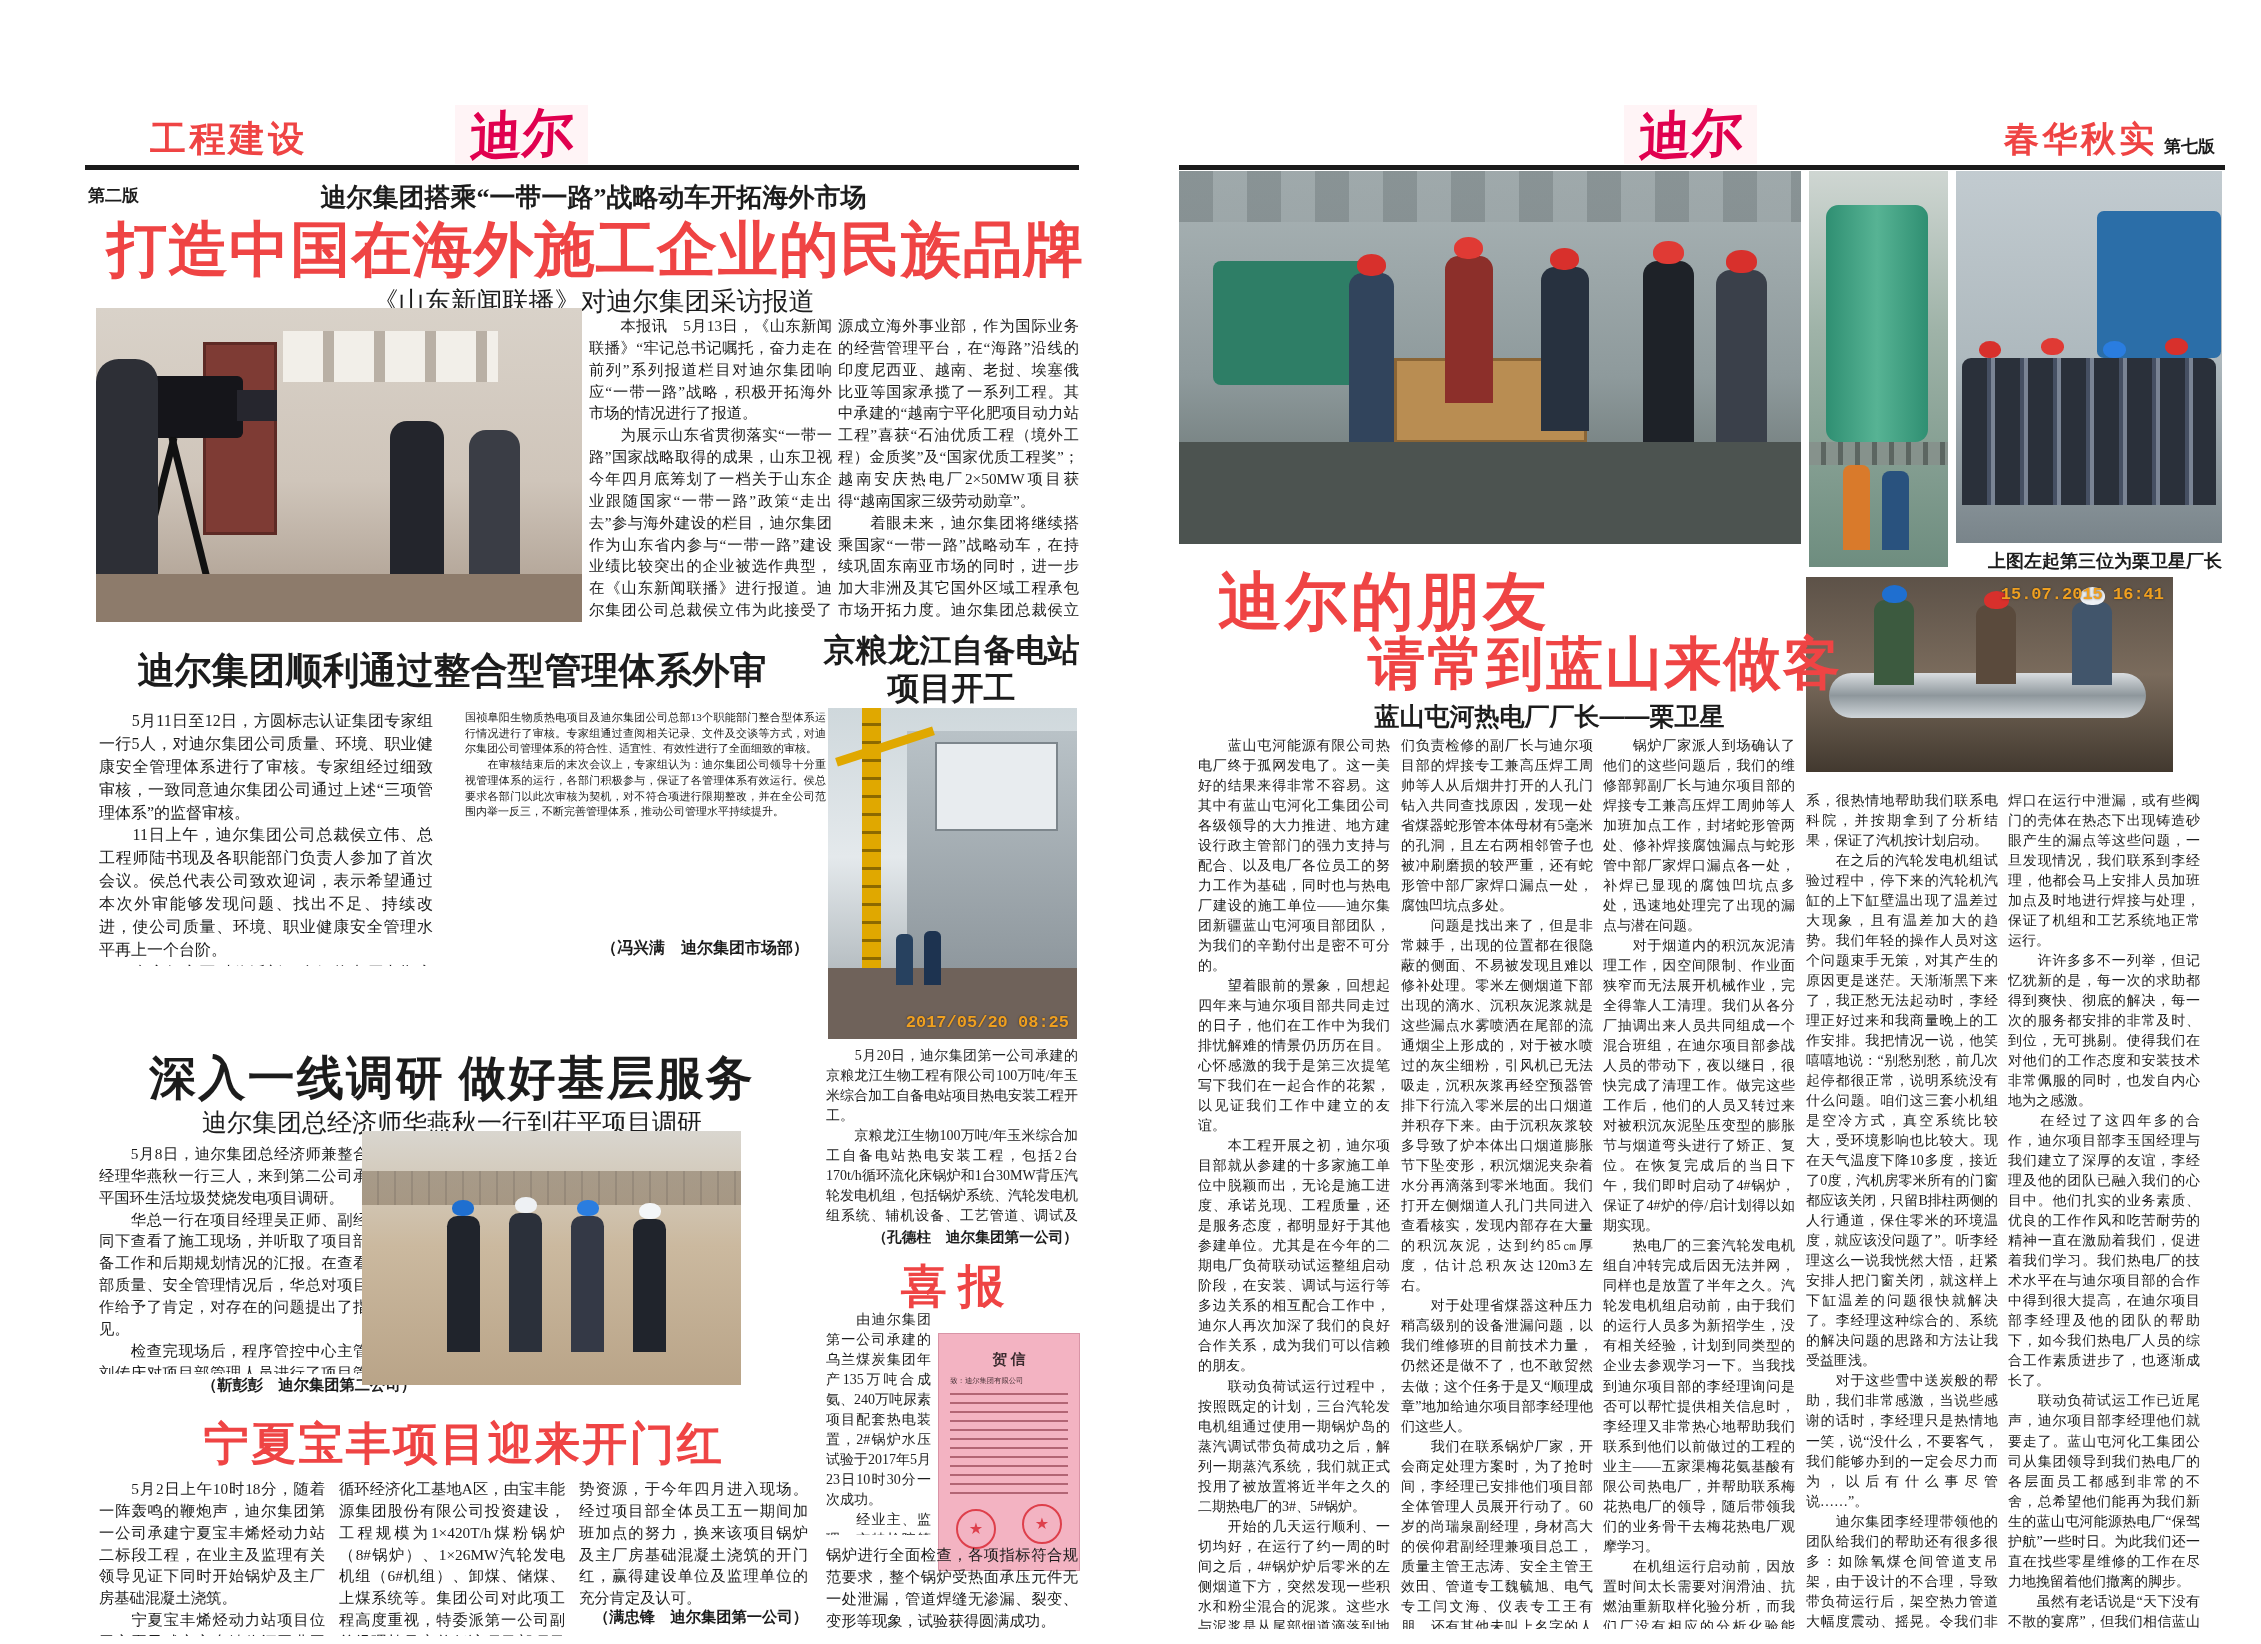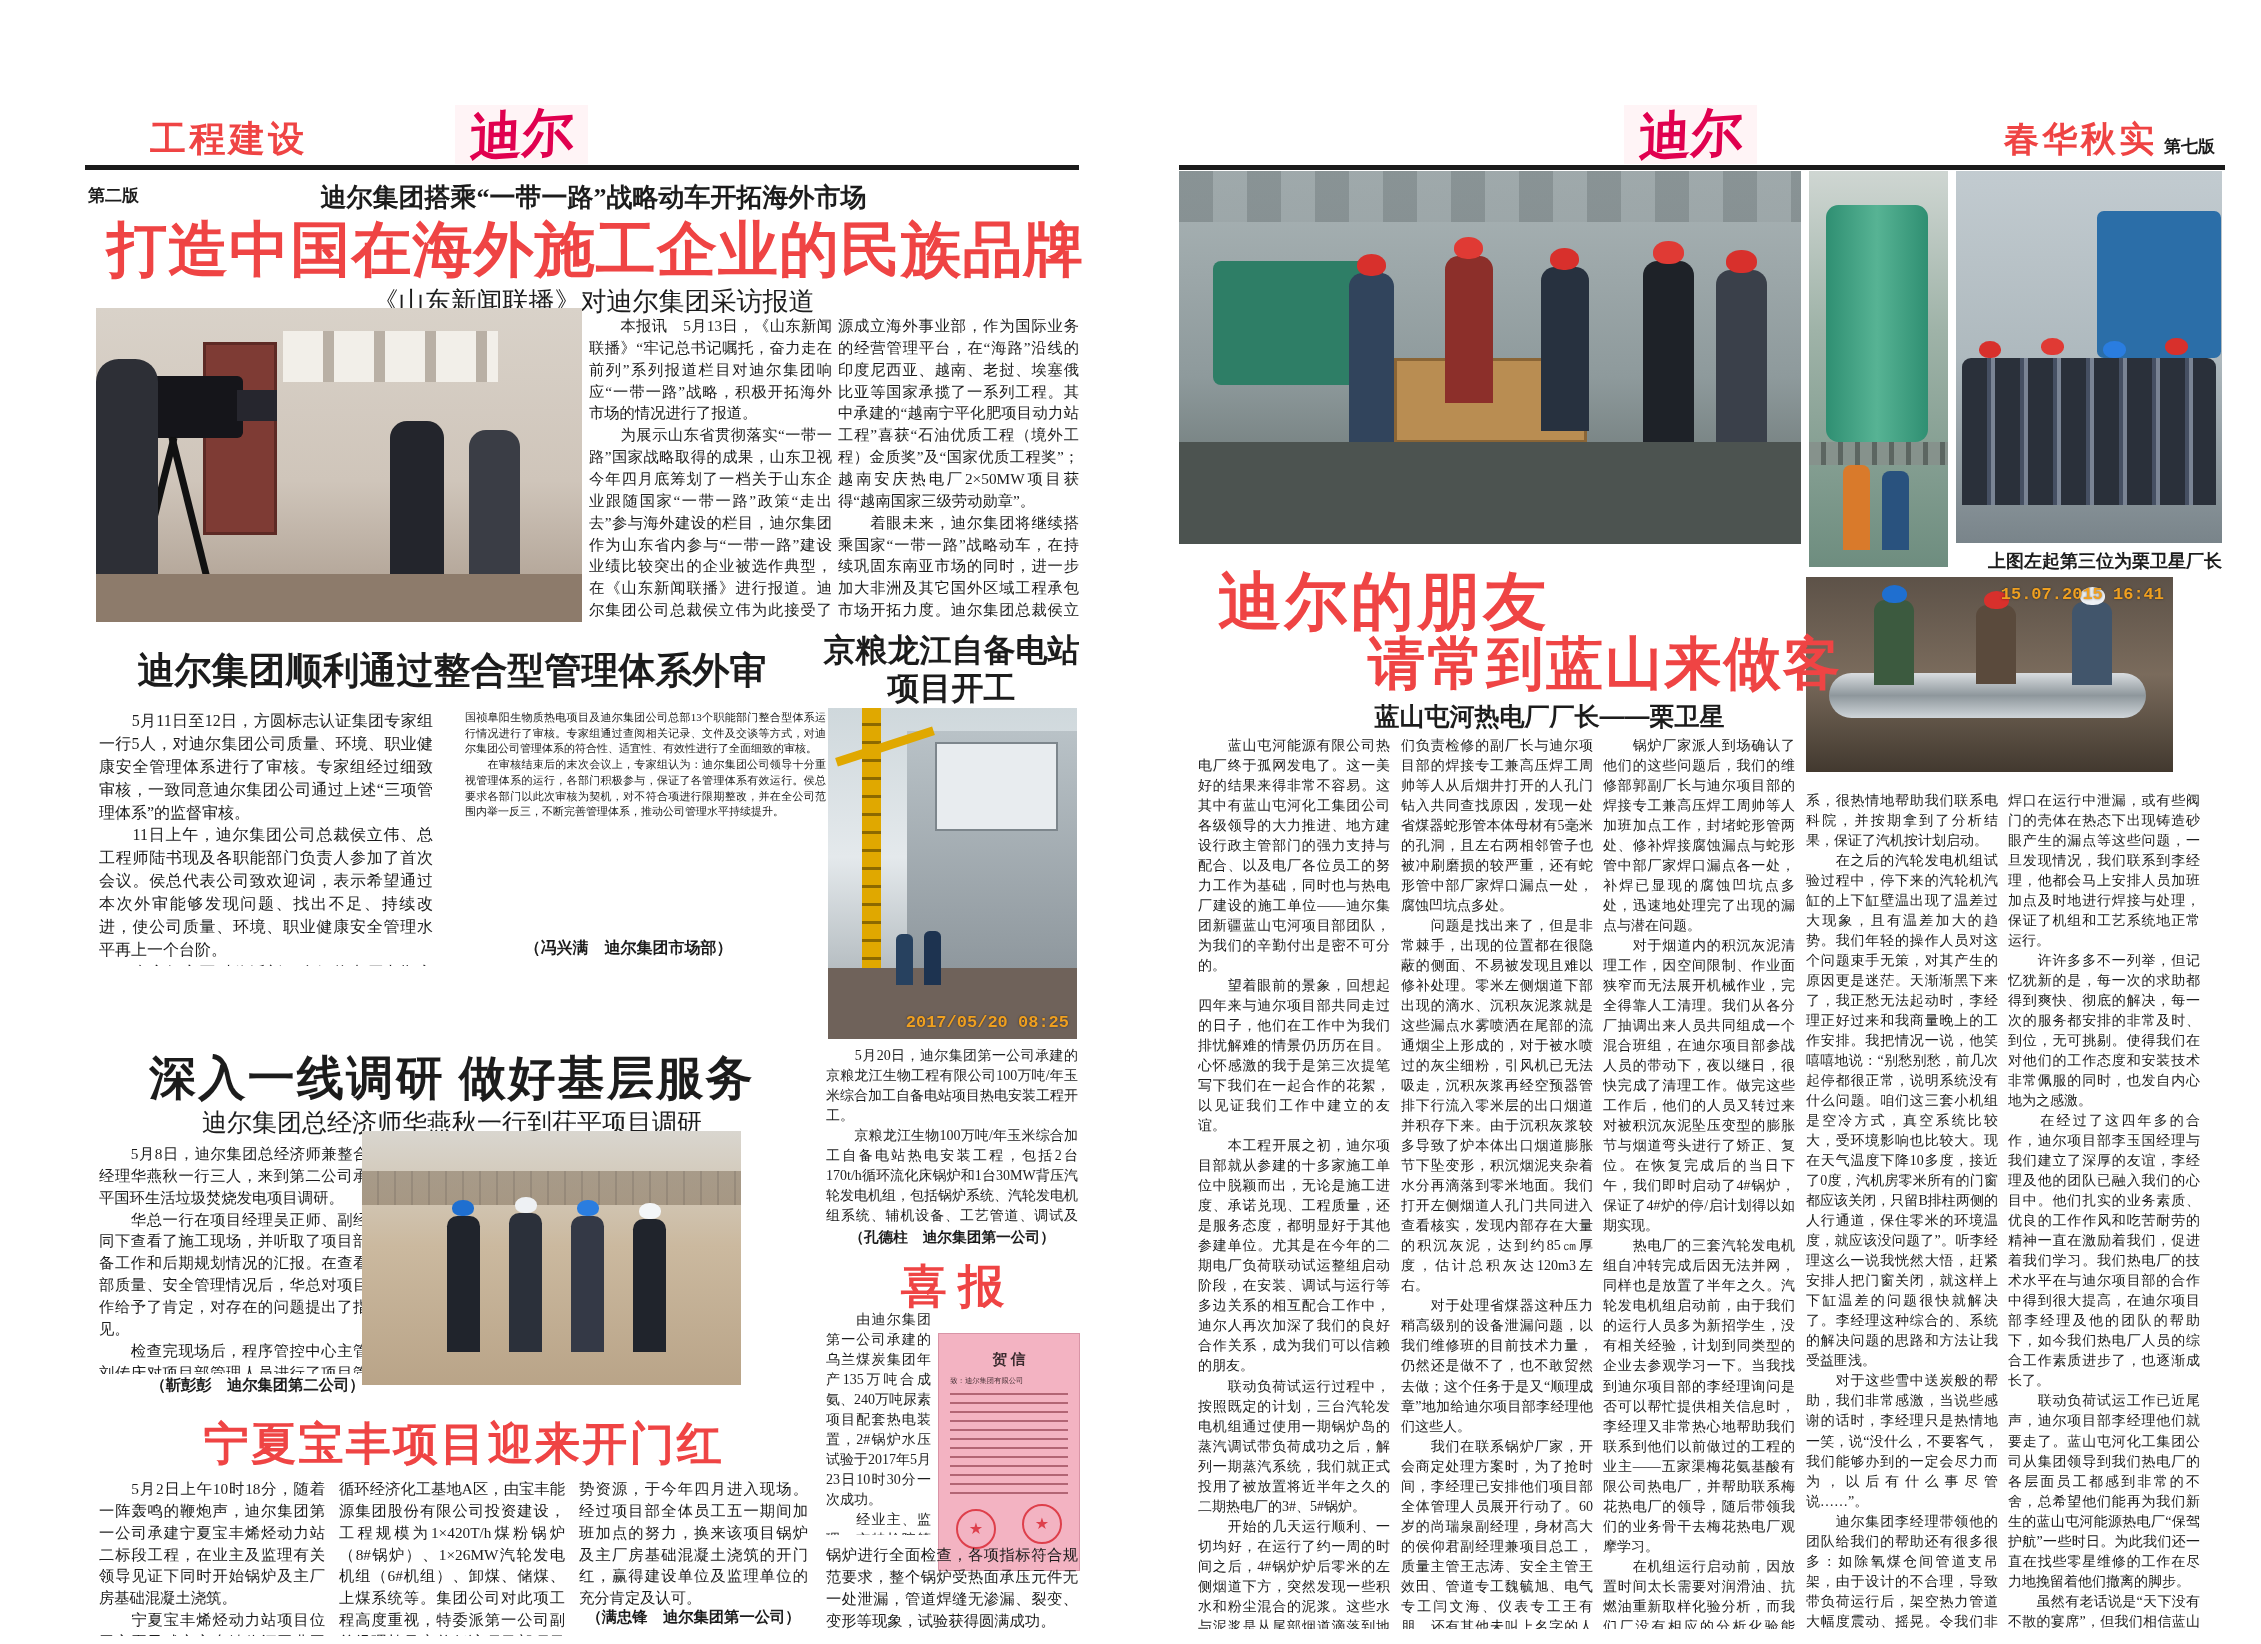--- a/index.html
+++ b/index.html
@@ -5,21 +5,21 @@
   html,body{margin:0;padding:0;background:#ffffff;}
   #canvas{position:relative;width:2261px;height:1644px;background:#fff;overflow:hidden;
           font-family:"Liberation Serif","DejaVu Serif",serif;color:#1c1c1c;}
   .abs{position:absolute;}
   .sans{font-family:"Liberation Sans","DejaVu Sans",sans-serif;}
   .red{color:#ef4444;}
   .rule{position:absolute;height:5.1px;background:#1b1b1b;}
   .center{text-align:center;}
   .col{position:absolute;overflow:hidden;text-align:justify;line-height:1.43;}
   .col p{margin:0;}
-  .byline{position:absolute;text-align:center;font-weight:bold;font-family:Liberation Sans, sans-serif;}
+  .byline{position:absolute;text-align:right;font-weight:bold;font-family:Liberation Sans, sans-serif;}
   .headline{position:absolute;font-weight:bold;white-space:nowrap;}
   .photo{position:absolute;overflow:hidden;}
   .fig{position:absolute;}
   .helm{position:absolute;border-radius:50% 50% 45% 45%;}
   .stamp{position:absolute;color:#f0a020;font-family:"Liberation Mono","DejaVu Sans Mono",monospace;
          font-weight:bold;text-shadow:0 0 2.3px rgba(0,0,0,.55);}
   .masthead{position:absolute;background:#fff4f6;display:flex;align-items:center;justify-content:center;}
   .masthead span{font-weight:bold;color:#e0004f;transform:rotate(-4deg) skewX(-6deg);
                  font-family:"DejaVu Serif","Liberation Serif",serif;}
   .letterlines{position:absolute;left:8%;right:8%;background:

